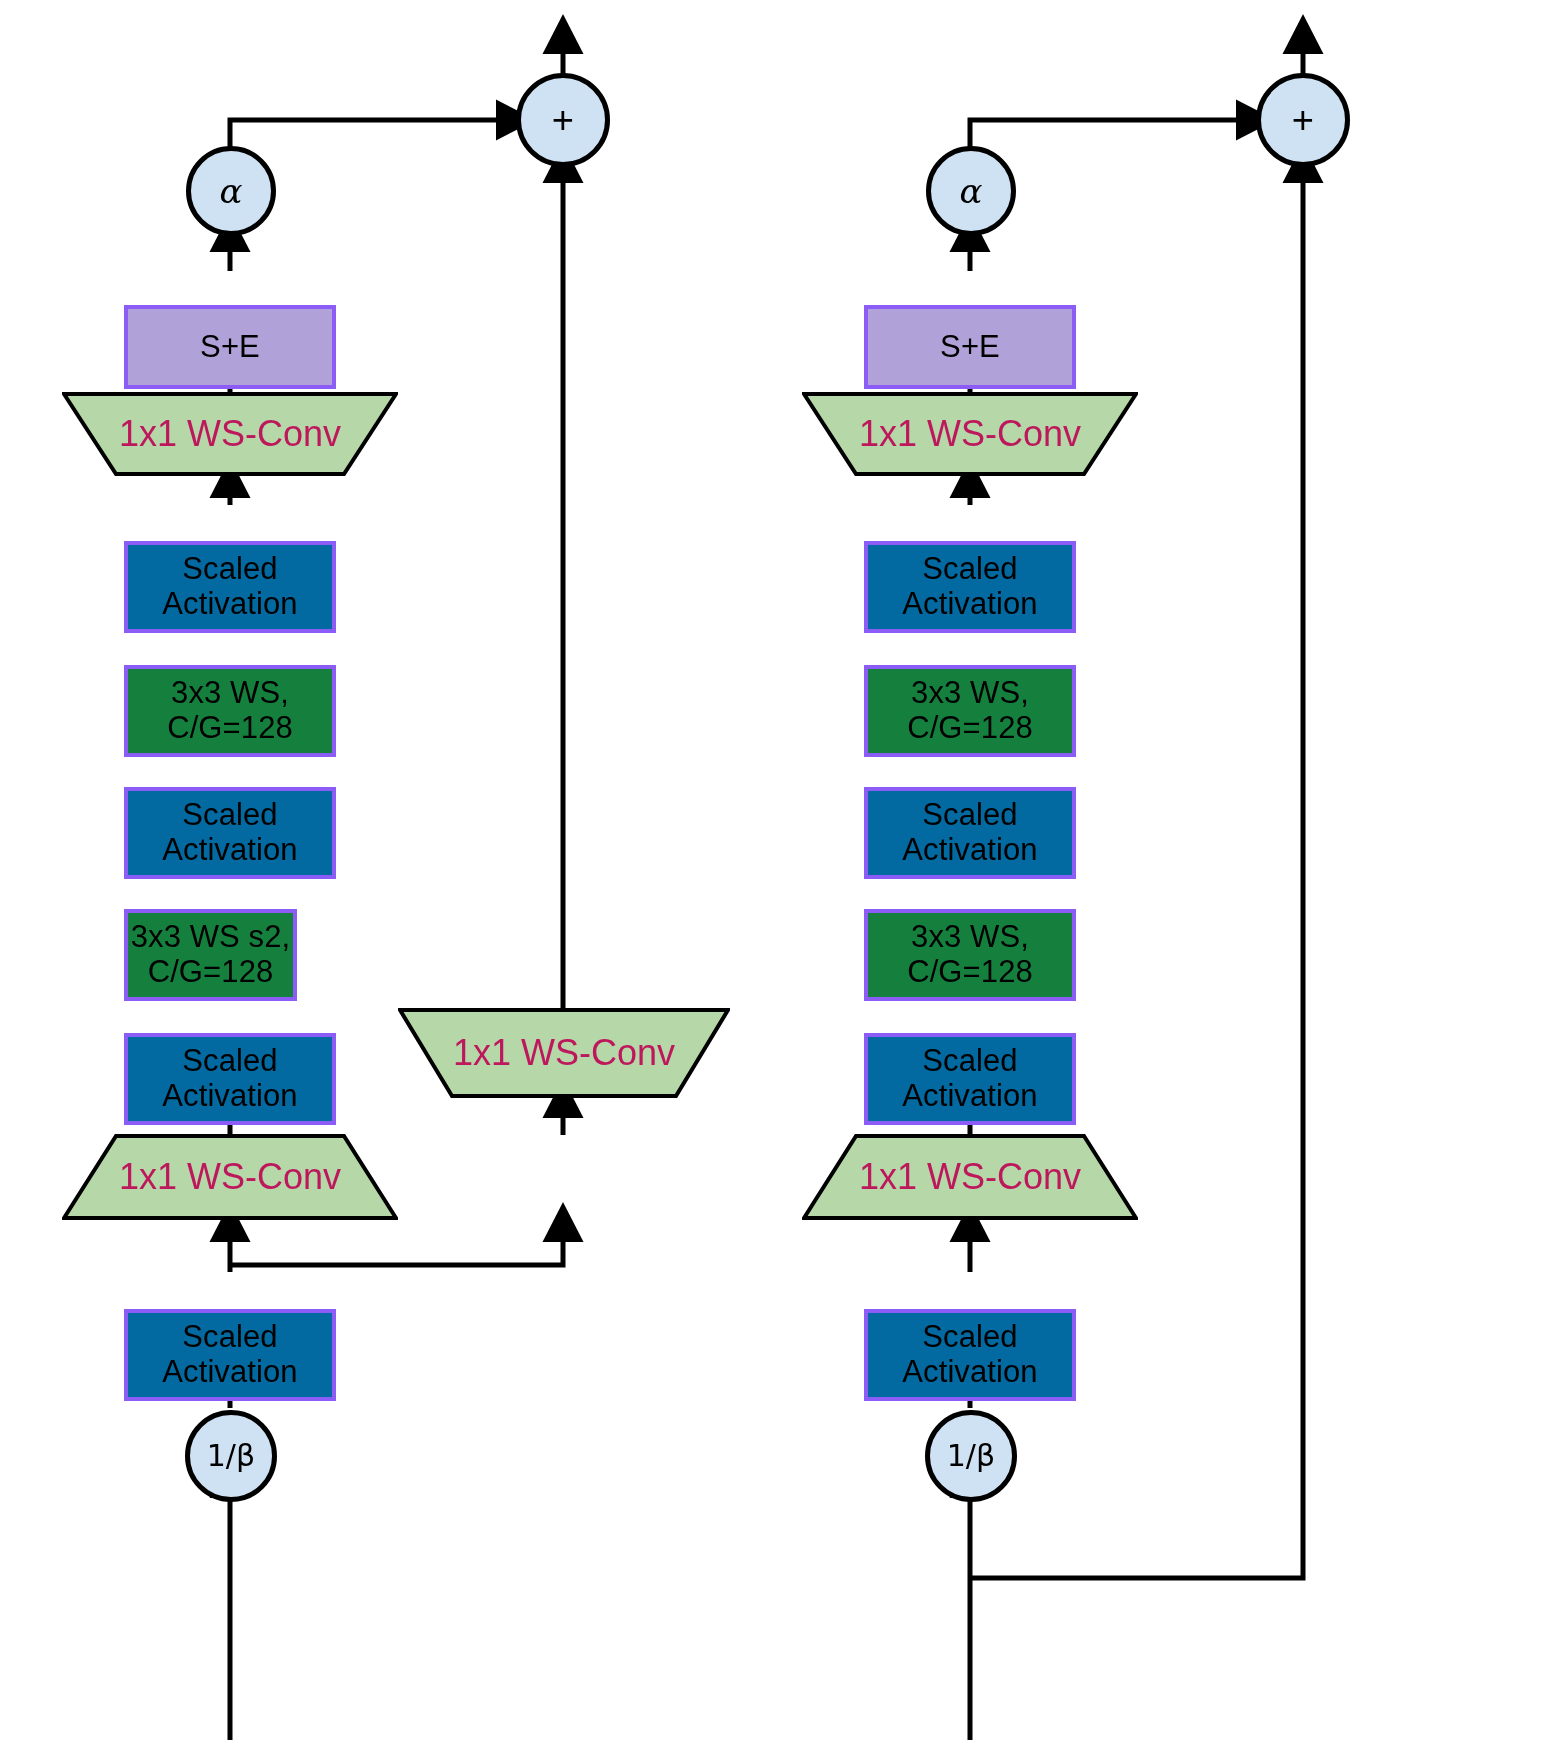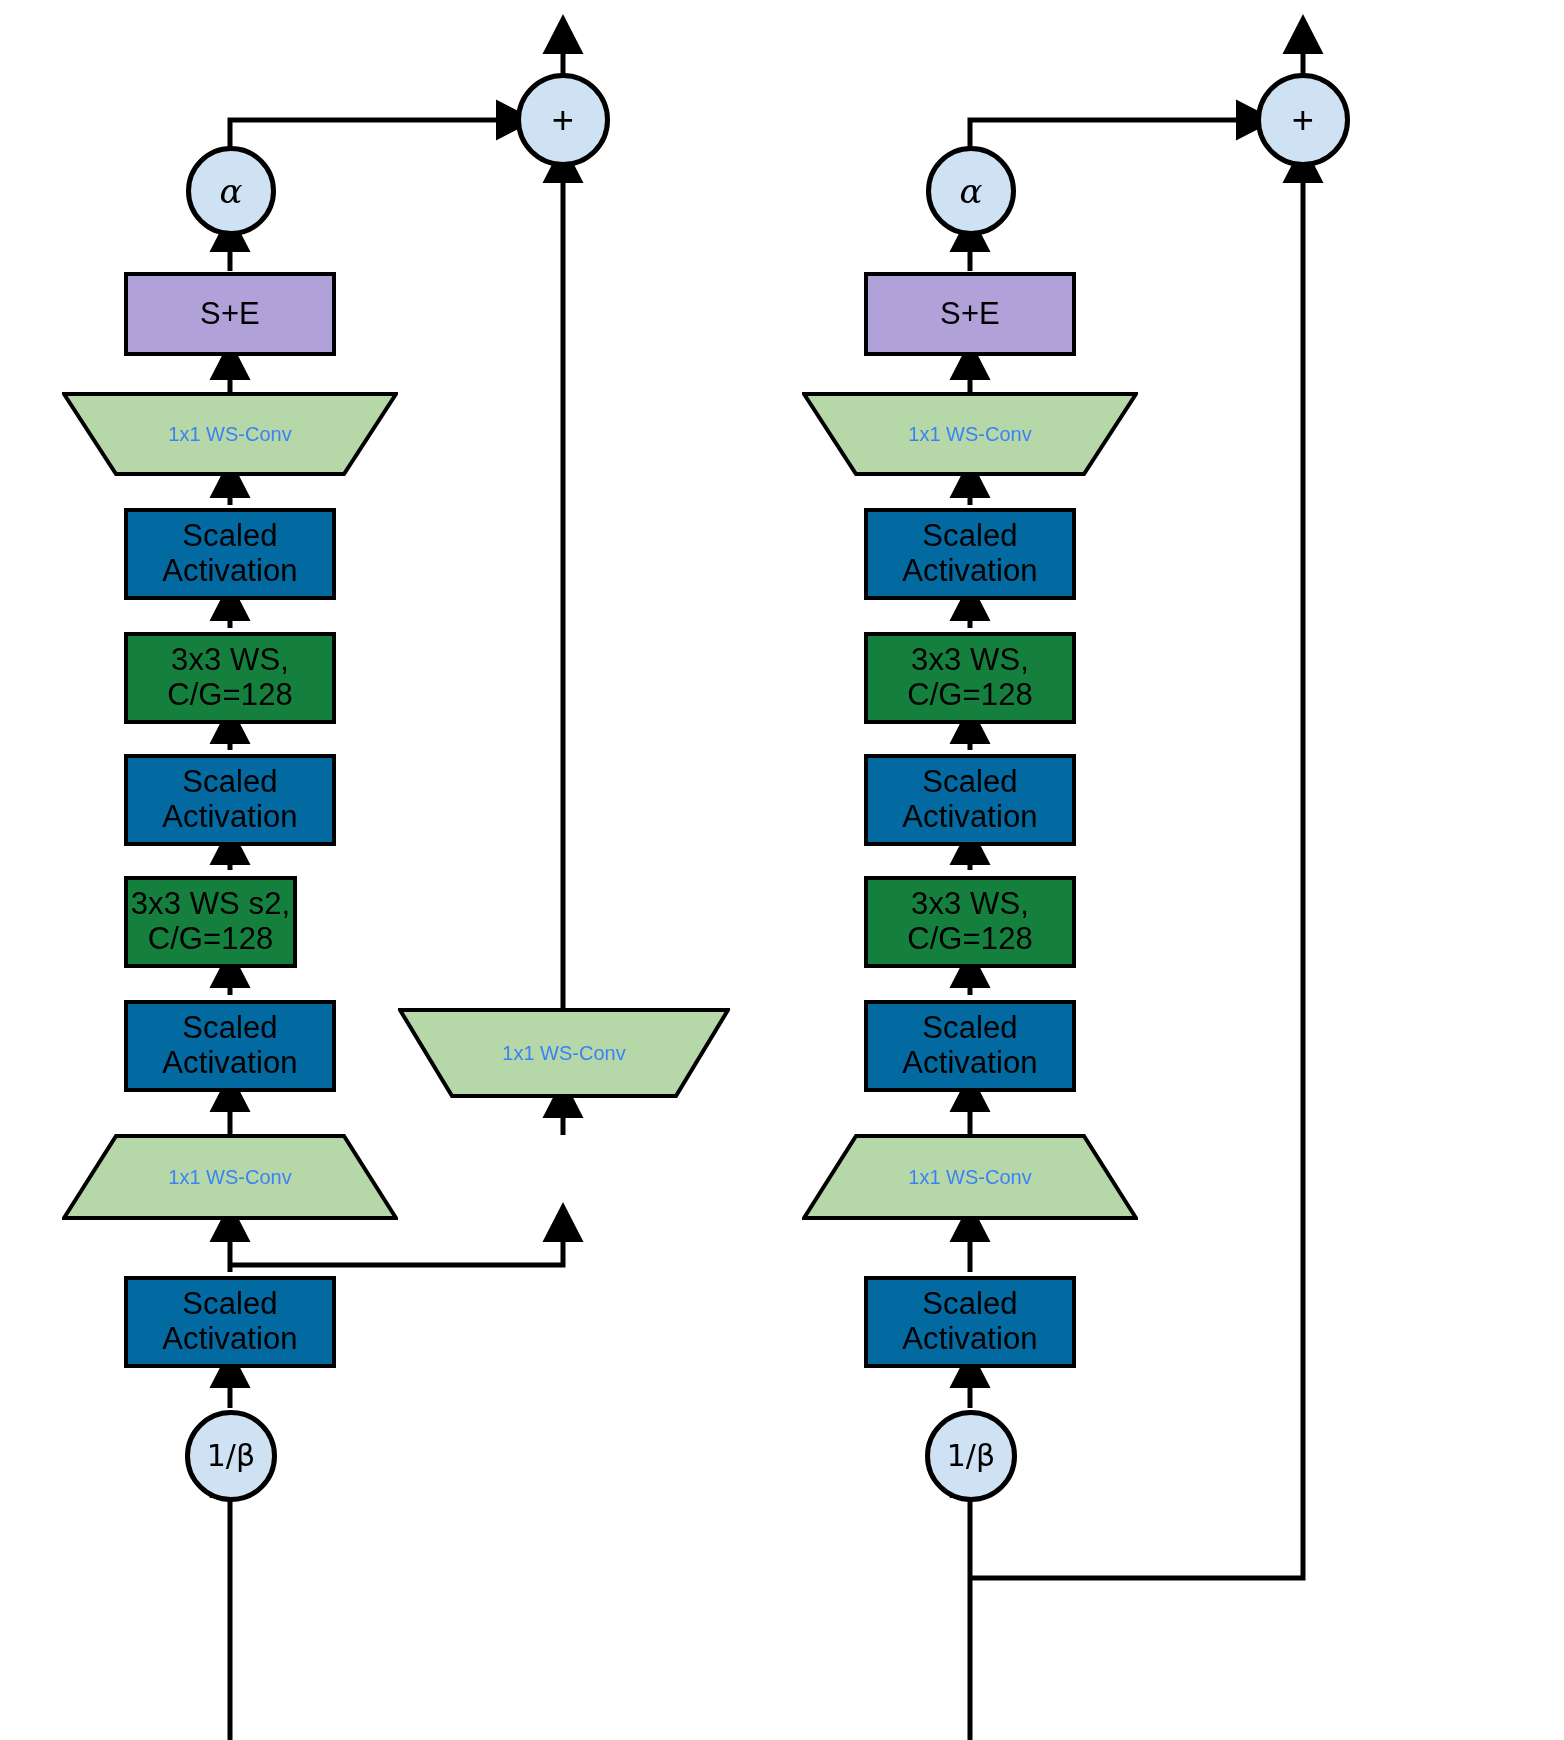--- a/index.html
+++ b/index.html
@@ -2,30 +2,30 @@
 <html><head>
 <meta charset="utf-8">
 <style>
   html,body{margin:0;padding:0;background:#ffffff;}
   body{width:1564px;height:1740px;font-family:"Liberation Sans","DejaVu Sans",sans-serif;}
   #stage{position:relative;width:1564px;height:1740px;overflow:hidden;background:#fff;}
   svg#wires{position:absolute;left:0;top:0;width:1564px;height:1740px;}
   .node{position:absolute;box-sizing:border-box;display:flex;align-items:center;
         justify-content:center;text-align:center;line-height:1.12;color:#000;
         font-size:31px;letter-spacing:0.1px;}
-  .rectbox{border:4px solid #000000;}
+  .rectbox{border:4px solid #8b5cf6;margin-top:33px;}
   .orange{background:#0369a1;}
   .green{background:#15803d;}
   .purple{background:#b0a2d8;}
   .red{background:#e8919c;}
   .circ{border:5px solid #000;border-radius:50%;background:#cfe2f3;}
   .trap-wrap{position:absolute;}
   .trap-wrap svg{position:absolute;left:0;top:0;}
   .trap-label{position:absolute;left:0;top:0;width:100%;height:100%;
-      display:flex;align-items:center;justify-content:center;font-size:20px;color:#3b82f6;}
+      display:flex;align-items:center;justify-content:center;font-size:36px;color:#be185d;}
   .sym{font-family:"DejaVu Serif","Liberation Serif",serif;font-style:italic;font-size:34px;}
   .plus{font-size:38px;font-family:"Liberation Sans",sans-serif;}
   .beta{font-family:"DejaVu Sans","Liberation Sans",sans-serif;font-size:30px;}
   .two-line{white-space:pre-line;}
 </style>
 </head>
 <body>
 
 <div id="stage">
 

